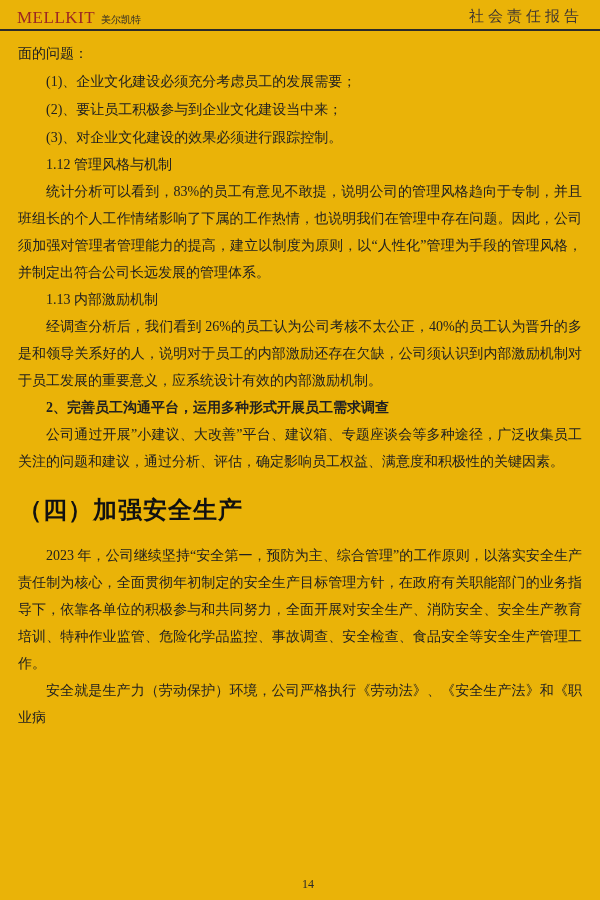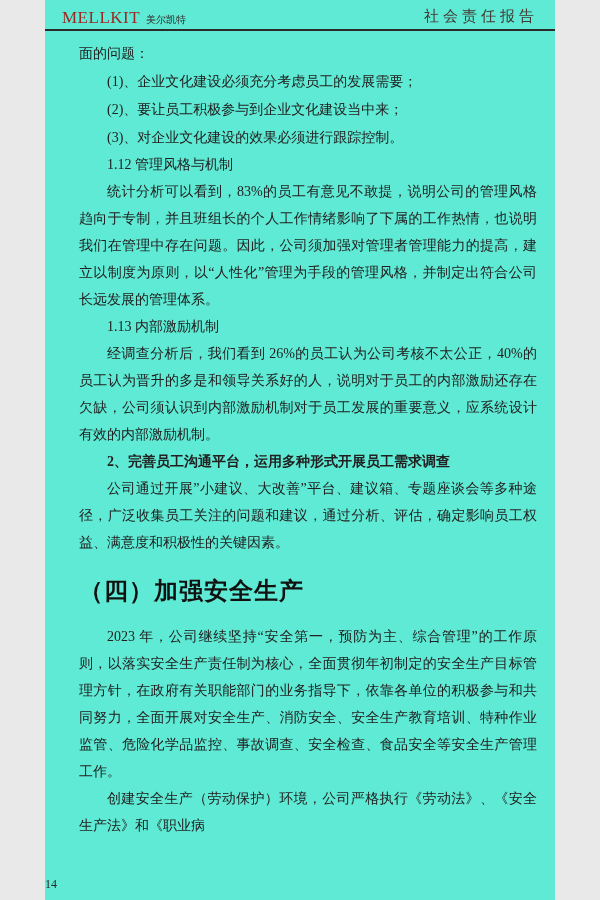--- a/index.html
+++ b/index.html
@@ -1,21 +1,21 @@
 <!DOCTYPE html>
 <html><head>
 <meta charset="utf-8">
 <style>
   * { margin: 0; padding: 0; box-sizing: border-box; }
   html, body { background: #e9e9e9; }
   .page {
-    width: 510px;
+    width: 600px;
     height: 900px;
     margin: 0 auto;
-    background: #5eead4;
+    background: #eab308;
     position: relative;
     overflow: hidden;
     font-family: "Liberation Serif", "DejaVu Serif", serif;
     color: #212121;
   }
   
   .header {
     position: absolute;
     top: 0; left: 0; right: 0;
     height: 31px;
@@ -39,21 +39,21 @@
   .doc-title {
     font-size: 15px;
     letter-spacing: 4px;
     color: #423831;
     padding-bottom: 3px;
     font-family: "DejaVu Serif", "Liberation Serif", serif;
   }
   
   .body {
     position: absolute;
-    top: 31px; left: 16px; right: 0;
+    top: 31px; left: 0; right: 0;
     padding: 9px 18px 0 18px;
     font-size: 14px;
     line-height: 27px;
   }
   .body p {
     text-align: justify;
     text-indent: 2em;
     word-break: break-all;
   }
   .body p.no-indent { text-indent: 0; }
@@ -64,23 +64,24 @@
     font-weight: bold;
     font-size: 24px;
     color: #111;
     margin: 21px 0 19px 0;
     letter-spacing: 1px;
   }
   
   .footer {
     position: absolute;
     bottom: 8px; left: 0; right: 0;
-    text-align: left;
+    text-align: center;
     font-size: 12px;
     color: #2a2a2a;
+    padding-left: 16px;
   }
 </style>
 </head>
 <body>
 
 <div class="page">
 
   <div class="header">
     <div class="brand">
       <span class="brand-en">MELLKIT</span>
@@ -101,20 +102,20 @@
 
     <p>1.13 内部激励机制</p>
     <p>经调查分析后，我们看到 26%的员工认为公司考核不太公正，40%的员工认为晋升的多是和领导关系好的人，说明对于员工的内部激励还存在欠缺，公司须认识到内部激励机制对于员工发展的重要意义，应系统设计有效的内部激励机制。</p>
 
     <p class="bold">2、完善员工沟通平台，运用多种形式开展员工需求调查</p>
     <p>公司通过开展”小建议、大改善”平台、建议箱、专题座谈会等多种途径，广泛收集员工关注的问题和建议，通过分析、评估，确定影响员工权益、满意度和积极性的关键因素。</p>
 
     <div class="big-heading">（四）加强安全生产</div>
 
     <p>2023 年，公司继续坚持“安全第一，预防为主、综合管理”的工作原则，以落实安全生产责任制为核心，全面贯彻年初制定的安全生产目标管理方针，在政府有关职能部门的业务指导下，依靠各单位的积极参与和共同努力，全面开展对安全生产、消防安全、安全生产教育培训、特种作业监管、危险化学品监控、事故调查、安全检查、食品安全等安全生产管理工作。</p>
-    <p>创建安全生产（劳动保护）环境，公司严格执行《劳动法》、《安全生产法》和《职业病</p>
+    <p>安全就是生产力（劳动保护）环境，公司严格执行《劳动法》、《安全生产法》和《职业病</p>
   </div>
 
   <div class="footer">
     <span>14</span>
   </div>
 
 </div>
 
 </body></html>

